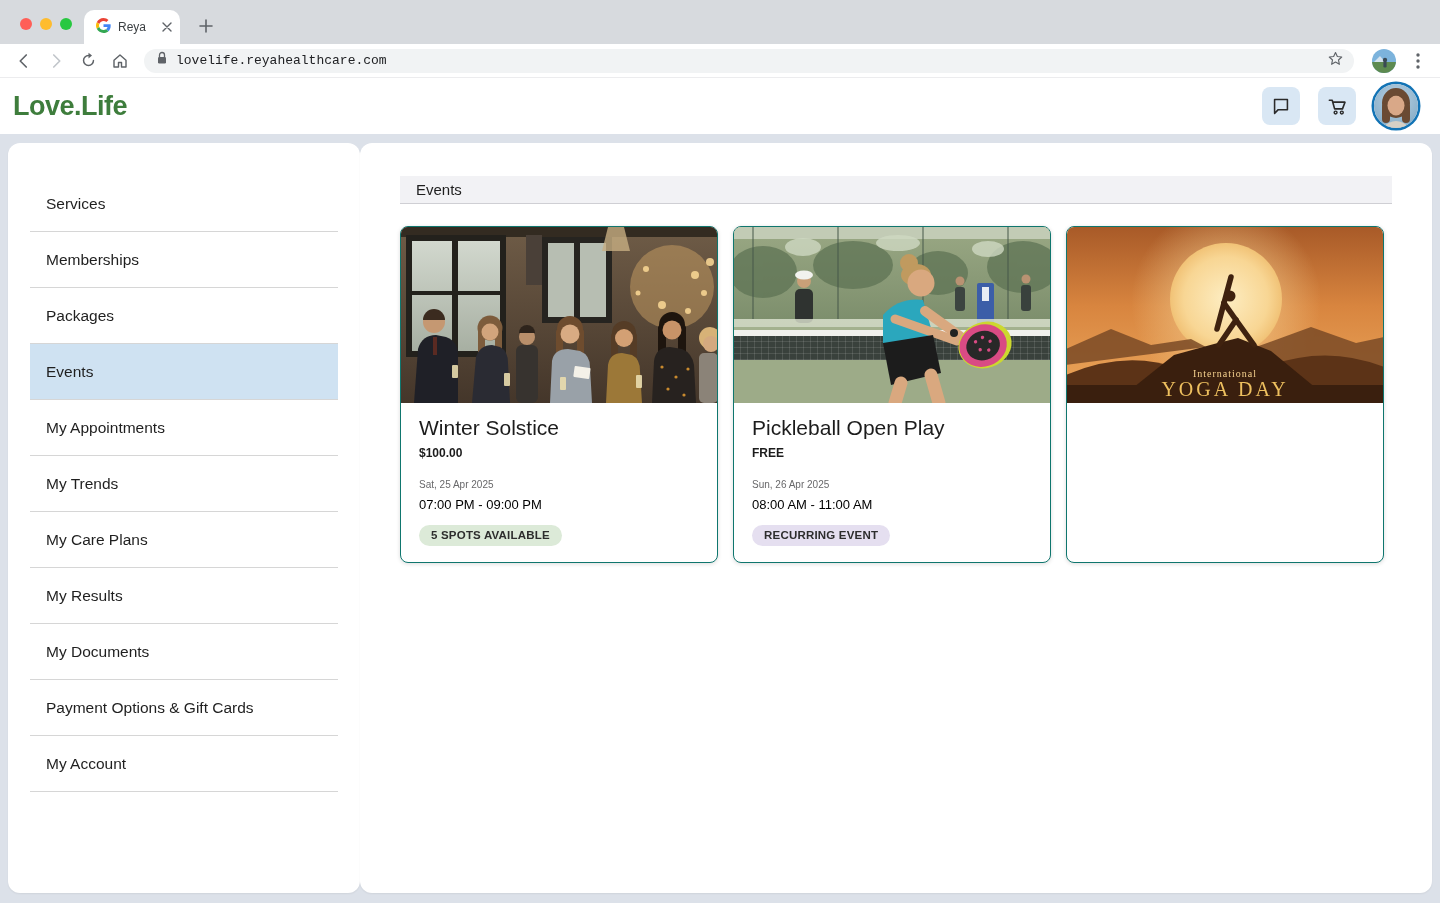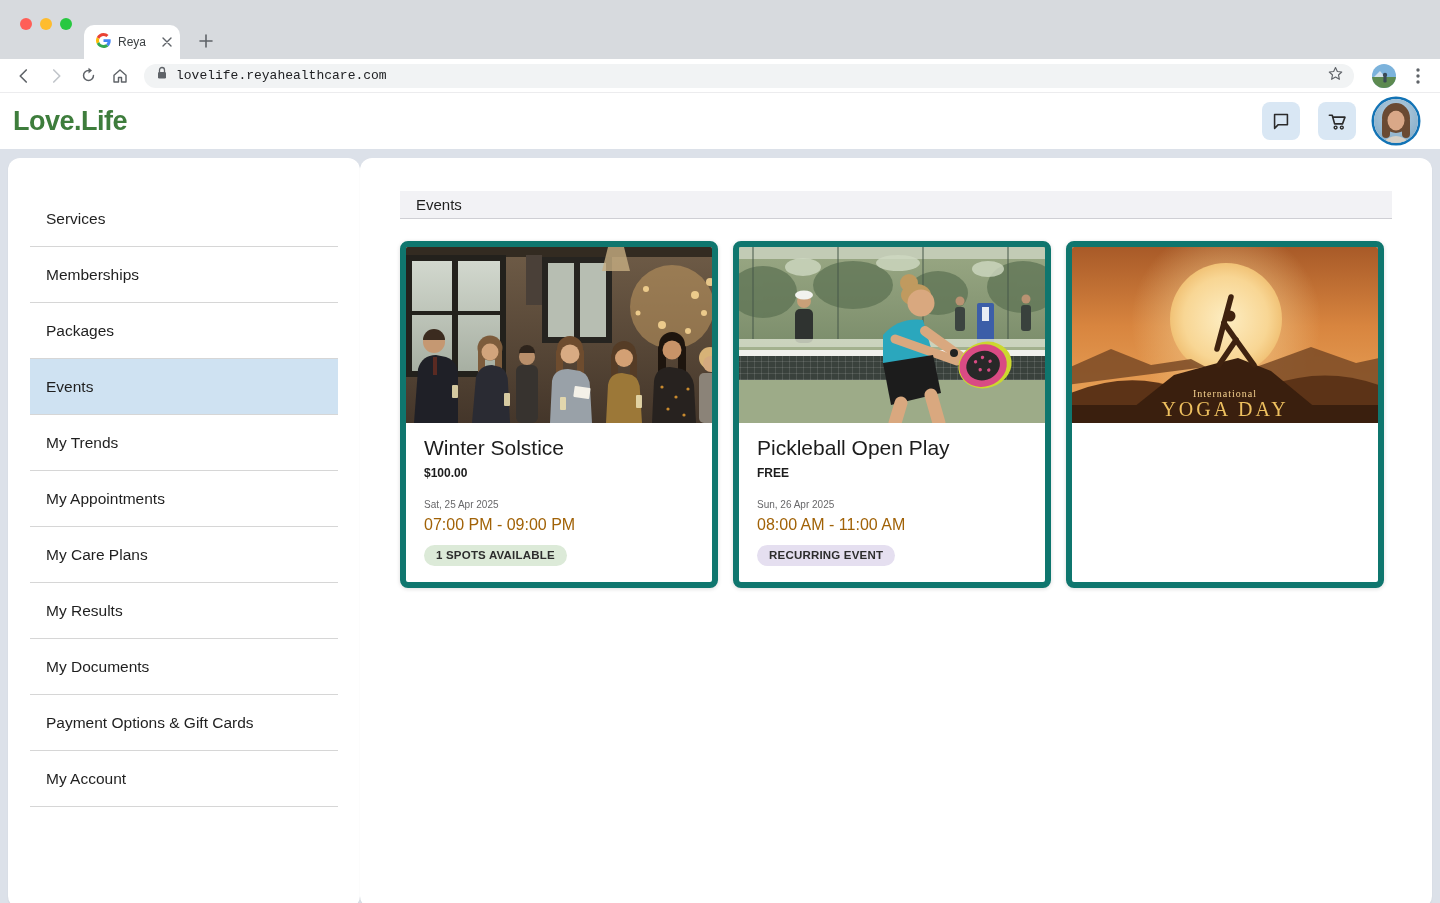--- a/index.html
+++ b/index.html
@@ -1,20 +1,20 @@
 <!DOCTYPE html>
 <html><head>
 <meta charset="utf-8">
 <style>
   * { margin:0; padding:0; box-sizing:border-box; }
   html,body { width:1440px; height:903px; overflow:hidden; background:#dce1e9;
               font-family:"Liberation Sans", sans-serif; }
 
   
-  .tabstrip { height:59px; background:#d7dade; display:flex; align-items:flex-end; position:relative; }
+  .tabstrip { height:44px; background:#d7dade; display:flex; align-items:flex-end; position:relative; }
   .traffic { position:absolute; top:18px; left:20px; display:flex; gap:8px; }
   .traffic span { width:12px; height:12px; border-radius:50%; display:block; }
   .tl-red{background:#ff5f57;} .tl-yellow{background:#febc2e;} .tl-green{background:#28c840;}
   .tab { margin-left:84px; width:96px; height:34px; background:#fff; border-radius:10px 10px 0 0;
          display:flex; align-items:center; gap:7px; padding:0 8px 0 12px; }
   .tab-title { font-size:12px; color:#3c4043; flex:1; }
   .tab-close svg { display:block; }
   .newtab { width:28px; height:28px; margin:0 0 4px 12px; display:flex; align-items:center; justify-content:center; border-radius:50%; }
 
   .toolbar { height:34px; background:#fff; display:flex; align-items:center; padding:0 10px; gap:4px;
@@ -44,34 +44,34 @@
   .sidebar li { height:56px; display:flex; align-items:center; padding:0 16px;
                 font-size:15.5px; color:#1f1f1f; border-bottom:1px solid #d6d6d6; cursor:pointer; }
   .sidebar li.active { background:#cfe2f2; }
 
   .main { flex:1; padding:33px 40px 0; }
   .section-bar { background:#f2f2f5; border-bottom:1px solid #cfcfd4; height:28px;
                  display:flex; align-items:center; padding:0 16px; }
   .section-title { font-size:15px; color:#1f1f1f; }
 
   .cards-row { margin-top:22px; display:flex; gap:15px; }
-  .event-card { width:318px; background:#fff; border:6px solid #0f766e; border-radius:8px;
+  .event-card { width:318px; background:#fff; border:1px solid #0f766e; border-radius:8px;
                 box-shadow:0 1px 4px rgba(0,0,0,.14); overflow:hidden; cursor:pointer; }
   .event-img { height:176px; }
   .event-img svg { display:block; width:100%; height:100%; }
   .event-body { padding:13px 18px 16px; }
   .event-title { font-size:21px; font-weight:400; color:#1c1c1c; }
   .event-price { margin-top:6px; font-size:12px; font-weight:700; color:#1c1c1c; }
   .price-orig { font-weight:400; color:#6a6a6a; text-decoration:line-through; }
   .price-sep  { font-weight:400; color:#6a6a6a; margin:0 3px; }
   .price-sep-dark { font-weight:600; color:#1c1c1c; margin:0 3px; }
   .price-off  { font-weight:400; color:#d93025; }
   .price-final{ font-weight:700; color:#1c1c1c; }
   .event-date { margin-top:15px; font-size:10px; color:#68686a; line-height:20px; }
-  .event-time { font-size:16px; color:#a16207; line-height:20px; }
+  .event-time { font-size:13px; color:#000000; line-height:20px; }
   .badge { display:inline-block; margin-top:10px; padding:4px 12px 5px; border-radius:12px;
            font-size:11.5px; font-weight:700; letter-spacing:.2px; color:#2d2d2d; }
   .badge-available { background:#dcead8; }
   .badge-recurring { background:#e5dff0; }
   .badge-soldout   { background:#fadbd6; }
 </style>
 </head>
 <body>
 
 <div class="tabstrip">
@@ -193,22 +193,22 @@
 </div>
 
 <div class="page">
 
   <nav class="panel sidebar">
     <ul>
       <li>Services</li>
       <li>Memberships</li>
       <li>Packages</li>
       <li class="active">Events</li>
+      <li>My Appointments</li>
       <li>My Trends</li>
-      <li>My Appointments</li>
       <li>My Care Plans</li>
       <li>My Results</li>
       <li>My Documents</li>
       <li>Payment Options &amp; Gift Cards</li>
       <li>My Account</li>
     </ul>
   </nav>
 
   <main class="panel main">
     <div class="section-bar">
@@ -296,21 +296,21 @@
               <rect x="160" y="150" width="6" height="13" rx="1"></rect>
                 <rect x="236" y="148" width="6" height="13" rx="1"></rect>
             </g>
           </svg>
         </div>
         <div class="event-body">
           <div class="event-title">Winter Solstice</div>
           <div class="event-price">$100.00</div>
           <div class="event-date">Sat, 25 Apr 2025</div>
           <div class="event-time">07:00 PM - 09:00 PM</div>
-          <span class="badge badge-available">1 SPOTS AVAILABLE</span>
+          <span class="badge badge-available">5 SPOTS AVAILABLE</span>
         </div>
       </div>
 
       <div class="event-card">
         <div class="event-img">
           <svg viewBox="0 0 318 176" preserveAspectRatio="xMidYMid slice">
             <defs>
               <linearGradient id="trees" x1="0" y1="0" x2="0" y2="1">
                   <stop offset="0%" stop-color="#9aa884"></stop>
                   <stop offset="100%" stop-color="#7b8d6b"></stop>

